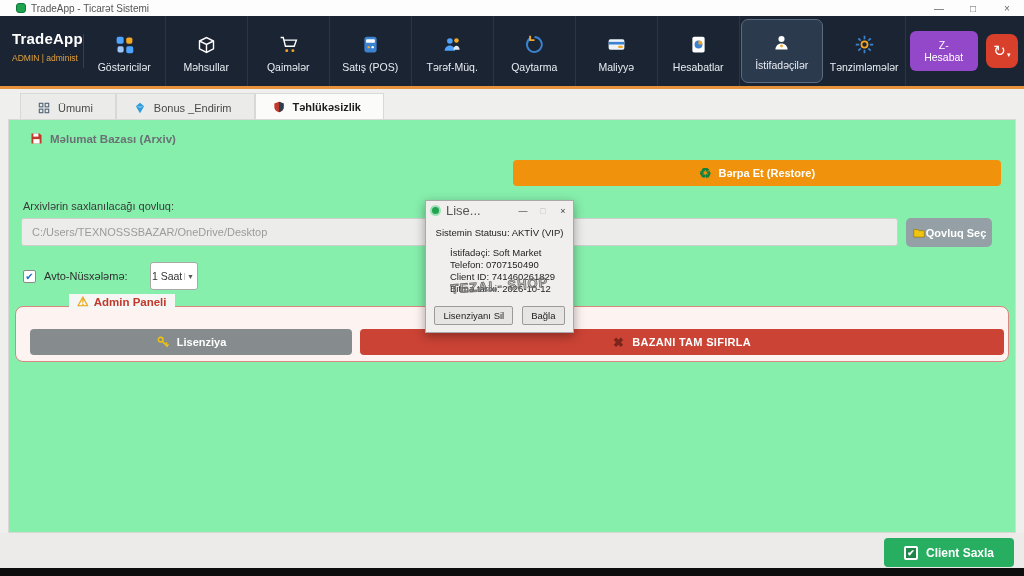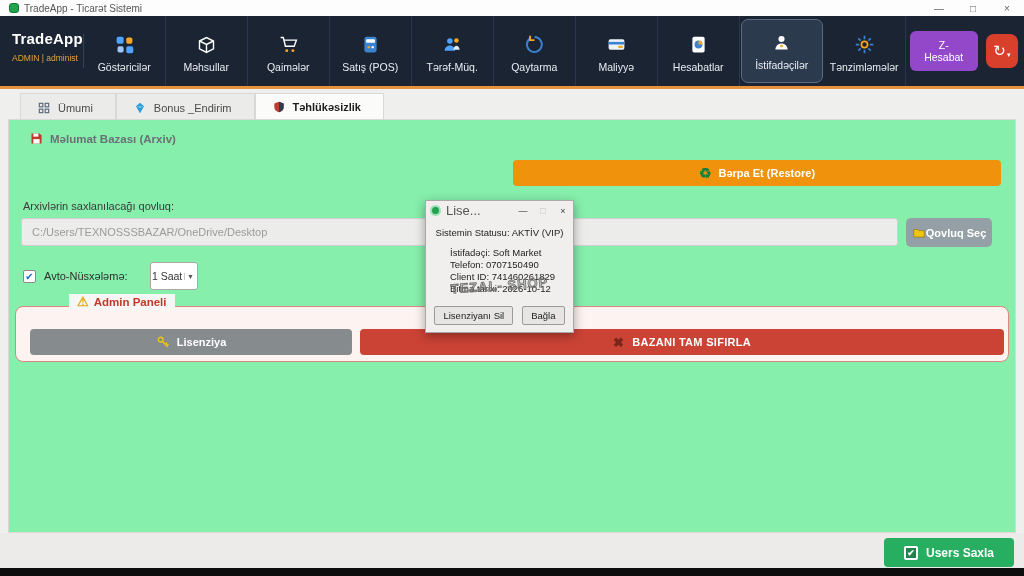--- a/index.html
+++ b/index.html
@@ -1,21 +1,21 @@
 <!DOCTYPE html>
 <html><head>
 <meta charset="utf-8">
 <style>
   * { margin:0; padding:0; box-sizing:border-box; }
   html,body { width:1024px; height:576px; overflow:hidden;
     font-family:"Liberation Sans", sans-serif; background:#efefee; }
 
   
   .titlebar { position:absolute; left:0; top:0; width:1024px; height:16px;
-    background:#fdfdfd; display:flex; align-items:center; padding-left:9px; }
+    background:#fdfdfd; display:flex; align-items:center; padding-left:16px; }
   .app-ico { width:10px; height:10px; border-radius:3px; background:#21a350;
     border:1.5px solid #0e7a38; margin-right:5px; }
   .titlebar-text { font-size:10px; color:#555; }
   .win-controls { margin-left:auto; display:flex; }
   .win-btn { width:34px; height:16px; display:flex; align-items:center;
     justify-content:center; font-size:10px; color:#666; cursor:default; }
 
   
   .navbar { position:absolute; left:0; top:16px; width:1024px; height:70px;
     background:#1b2433; display:flex; align-items:stretch; }
@@ -345,21 +345,21 @@
   <div class="admin-legend">
     <span class="glyph-warning">⚠</span>
     <span>Admin Paneli</span>
   </div>
 
 </div>
 
 <div class="footer"></div>
 <button class="btn-save">
   <span class="save-check">✔</span>
-  <span>Users Saxla</span>
+  <span>Client Saxla</span>
 </button>
 <div class="bottom-strip"></div>
 
 <div class="dialog">
   <div class="dialog-titlebar">
     <div class="dialog-ico"></div>
     <div class="dialog-title">Lise...</div>
     <div class="dialog-controls">
       <div class="dlg-btn">—</div>
       <div class="dlg-btn disabled">□</div>

